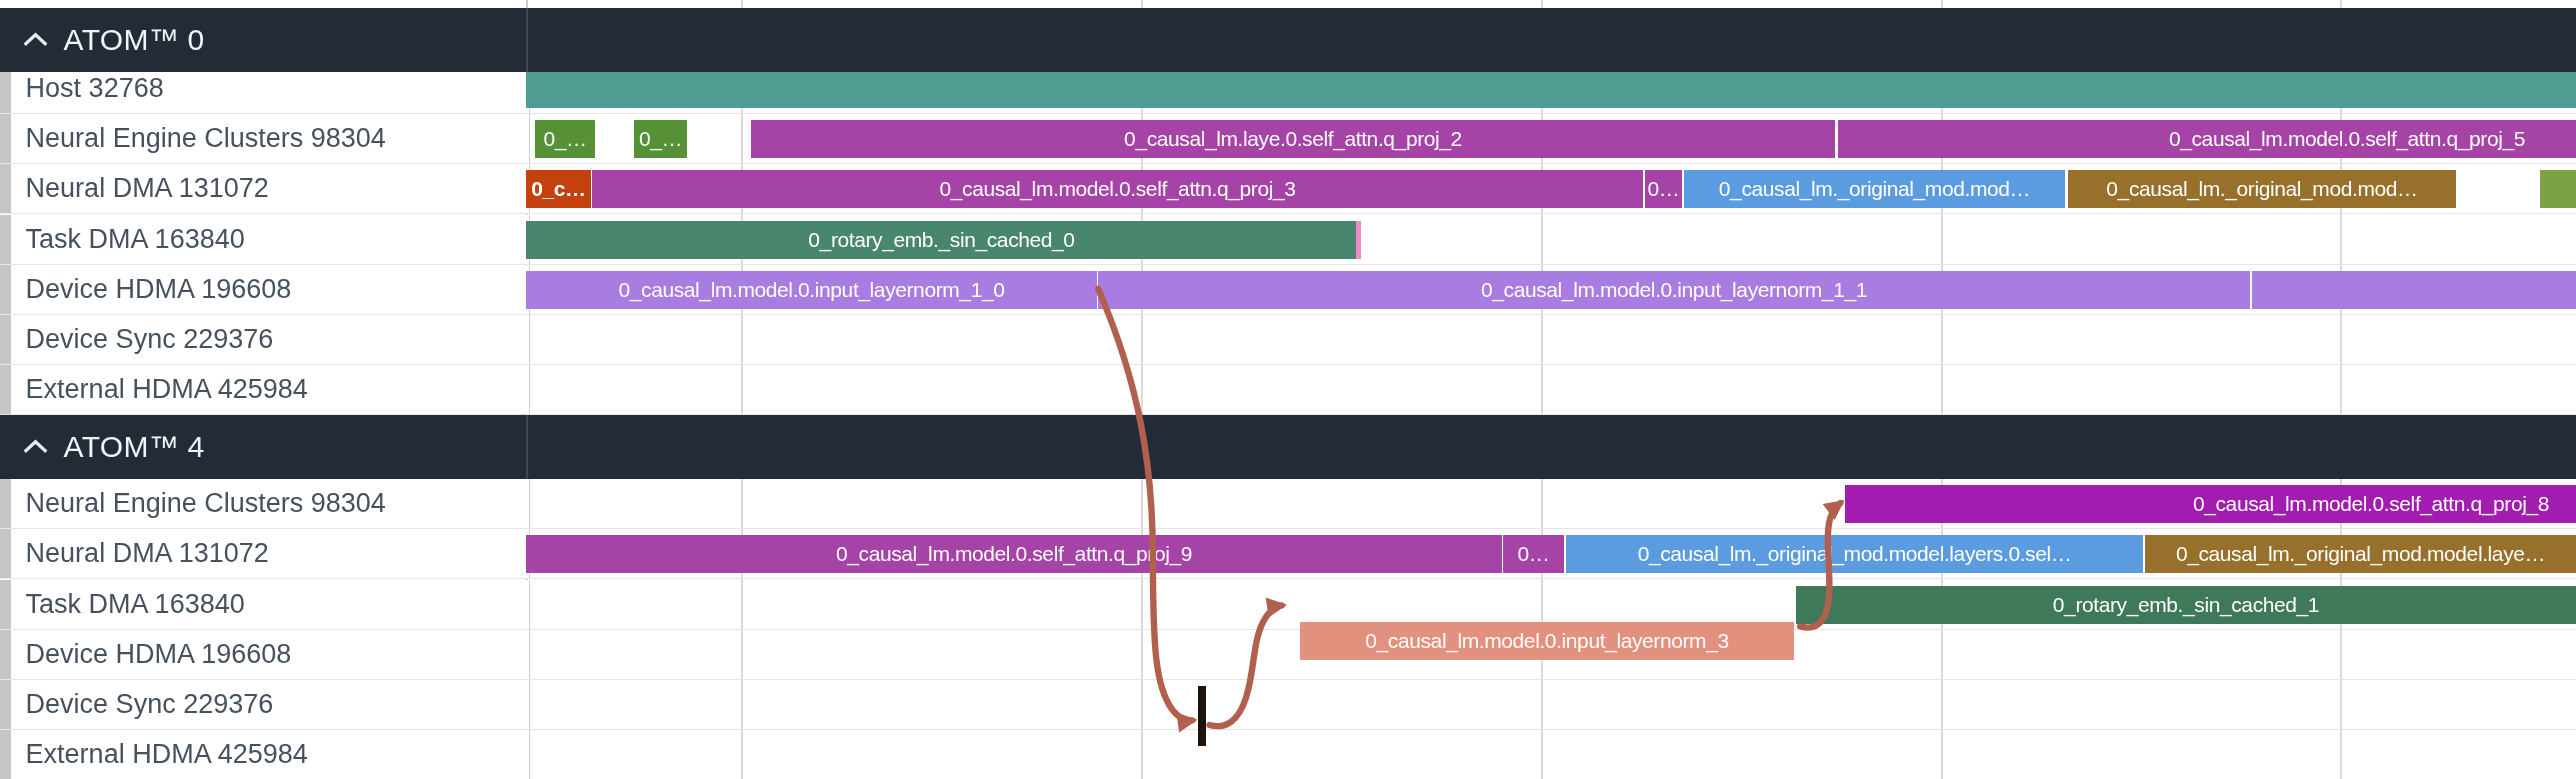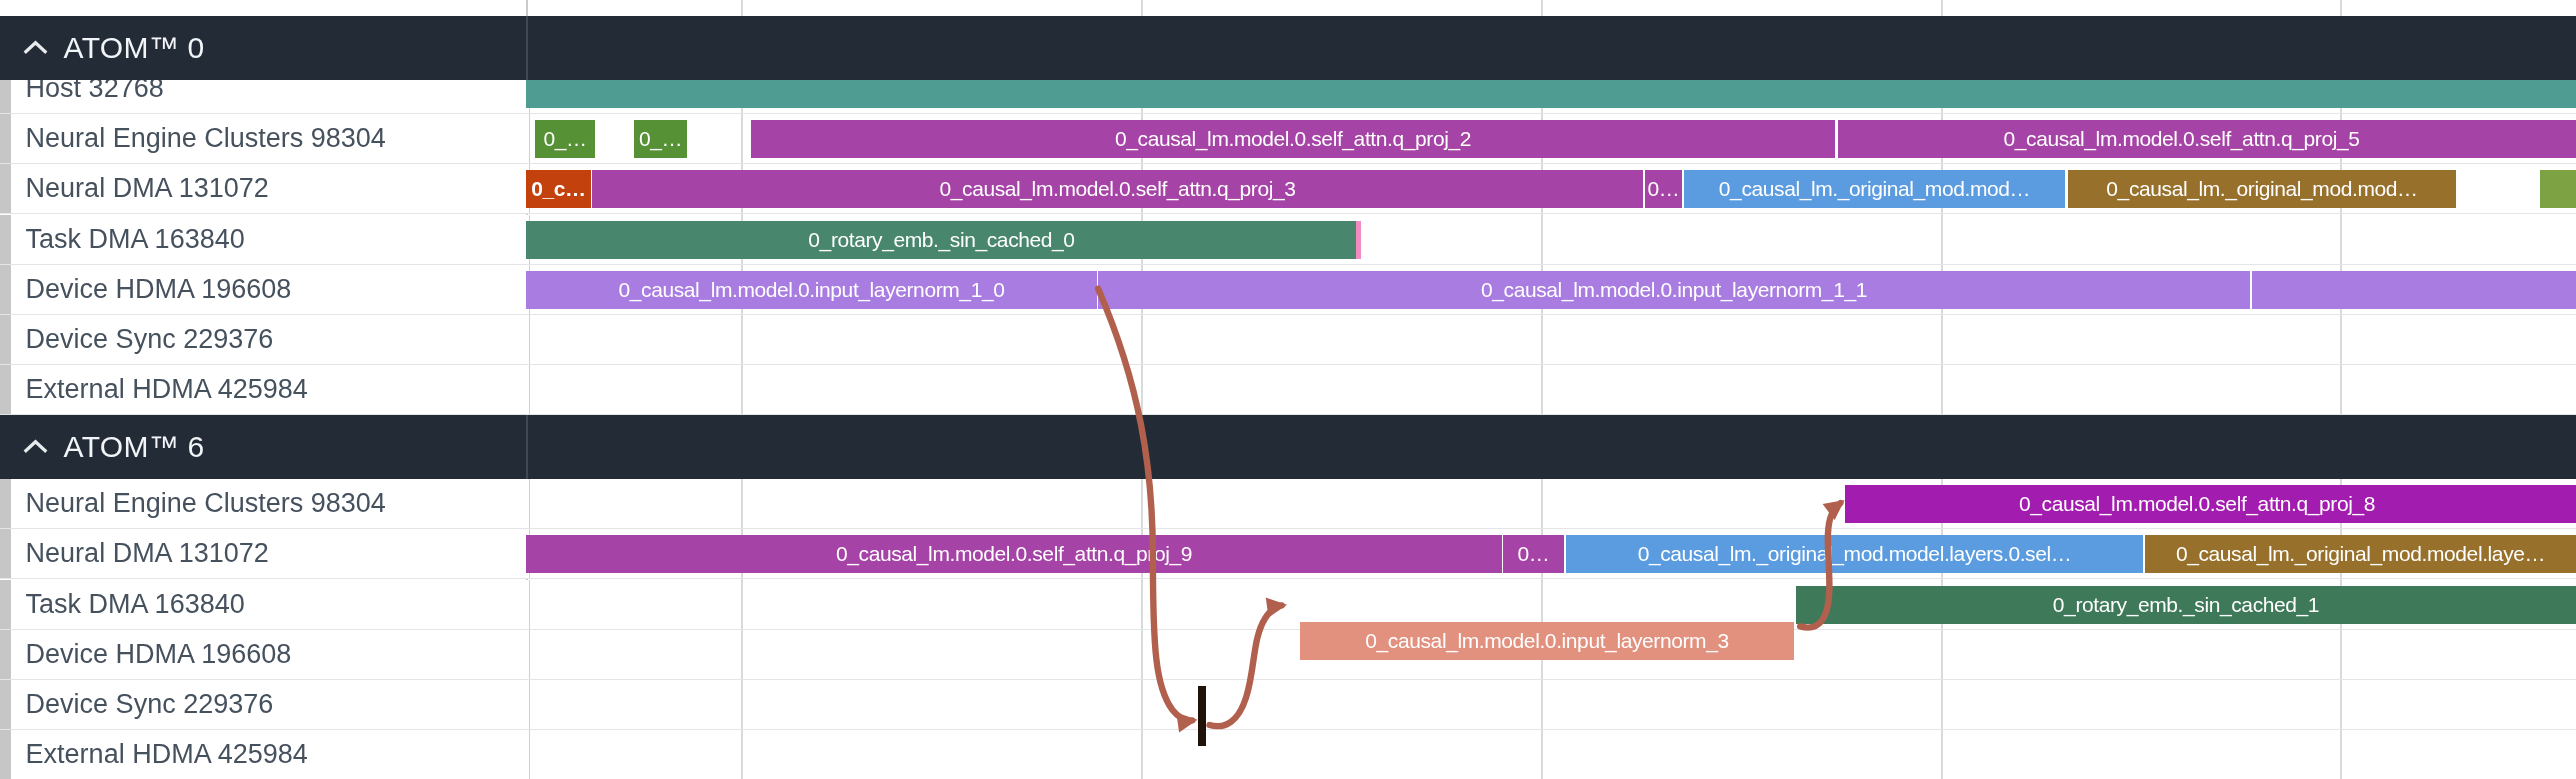--- a/index.html
+++ b/index.html
@@ -28,21 +28,21 @@
   .label-text{
     position:absolute;left:25.6px;top:0;height:49px;line-height:49px;
     font-size:27px;color:#46515e;white-space:nowrap;
   }
   .bar{
     position:absolute;top:5.5px;height:38px;z-index:2;
     display:flex;align-items:center;justify-content:center;overflow:hidden;
     color:#fff;font-size:21px;letter-spacing:-0.4px;white-space:nowrap;cursor:pointer;
     box-sizing:border-box;
   }
-  .bar.align-right{}
+  .bar.align-right{justify-content:flex-end;}
   #sync-tick{position:absolute;z-index:5;}
   #arrow-layer{position:absolute;left:0;top:0;z-index:6;pointer-events:none;}
 </style>
 </head>
 <body>
 
 <div id="stage">
     <div class="gridline" style="left: 2340px; top: 0px; height: 780px; background: rgb(216, 218, 220);"></div>
     <div class="gridline" style="left: 1941px; top: 0px; height: 780px; background: rgb(216, 218, 220);"></div>
     <div class="gridline" style="left: 1541px; top: 0px; height: 780px; background: rgb(216, 218, 220);"></div>
@@ -52,21 +52,21 @@
       <defs>
         <marker id="ah" markerUnits="userSpaceOnUse" markerWidth="30" markerHeight="30" refX="20" refY="15" orient="auto">
           <path d="M4,4 L26,15 L4,26 Z" fill="#b2604e"></path>
         </marker>
       </defs>
       <path d="M 1203 316 C 1248 420, 1263 510, 1263 610 C 1263 710, 1266 752, 1284 777 C 1292 787, 1299 790, 1306 789" fill="none" stroke="#b2604e" stroke-width="7" stroke-linecap="round" marker-end="url(#ah)"></path>
       <path d="M 1325 794 C 1343 799, 1357 789, 1365 764 C 1375 733, 1372 699, 1386 677 C 1391 669, 1397 664, 1404 663" fill="none" stroke="#b2604e" stroke-width="7" stroke-linecap="round" marker-end="url(#ah)"></path>
       <path d="M 1972 686 C 1993 692, 2003 677, 2004 648 C 2005 613, 1998 582, 2007 562 C 2009 557, 2012 554, 2016 551" fill="none" stroke="#b2604e" stroke-width="7" stroke-linecap="round" marker-end="url(#ah)"></path>
     </svg>
 <div class="divider" style="left: 526px;"></div>
-    <div class="group-header" style="top: 16px; background: rgb(35, 43, 55);">
+    <div class="group-header" style="top: 8px; background: rgb(35, 43, 55);">
       <div class="hdr-divider"></div>
       <span class="chev">
         <svg width="27" height="15.5" viewBox="0 0 30 17">
           <polyline points="3,14 15,3 27,14" fill="none" stroke="#e8ebee" stroke-width="3.6"></polyline>
         </svg>
       </span>
       <span>ATOM™ 0</span>
     </div>
     <div class="row" style="top: 64px;">
       <div class="bar" style="left: 526px; width: 2050px; background: rgb(79, 156, 147);"></div>
@@ -76,21 +76,21 @@
       </div>
     </div>
     <div class="row" style="top: 114px;">
       <div class="bar" style="left: 535px; width: 60px; background: rgb(87, 145, 53);">
         <span>0_…</span>
       </div>
       <div class="bar" style="left: 634px; width: 53px; background: rgb(87, 145, 53);">
         <span>0_…</span>
       </div>
       <div class="bar" style="left: 751px; width: 1084px; background: rgb(166, 67, 166);">
-        <span>0_causal_lm.model.0.self_attn.q_proj_2</span>
+        <span>0_causal_lm.laye.0.self_attn.q_proj_2</span>
       </div>
       <div class="bar align-right" style="left: 1838px; width: 738px; background: rgb(166, 67, 166); padding-right: 51px;">
         <span>0_causal_lm.model.0.self_attn.q_proj_5</span>
       </div>
       <div class="label-cell">
         <div class="label-strip"></div>
         <span class="label-text">Neural Engine Clusters 98304</span>
       </div>
     </div>
     <div class="row" style="top: 164px;">
@@ -150,21 +150,21 @@
         <span class="label-text">External HDMA 425984</span>
       </div>
     </div>
     <div class="group-header" style="top: 415px; background: rgb(35, 43, 55);">
       <div class="hdr-divider"></div>
       <span class="chev">
         <svg width="27" height="15.5" viewBox="0 0 30 17">
           <polyline points="3,14 15,3 27,14" fill="none" stroke="#e8ebee" stroke-width="3.6"></polyline>
         </svg>
       </span>
-      <span>ATOM™ 6</span>
+      <span>ATOM™ 4</span>
     </div>
     <div class="row" style="top: 479px;">
       <div class="bar align-right" style="left: 1845px; width: 731px; background: #a21caf; padding-right: 27px;">
         <span>0_causal_lm.model.0.self_attn.q_proj_8</span>
       </div>
       <div class="label-cell">
         <div class="label-strip"></div>
         <span class="label-text">Neural Engine Clusters 98304</span>
       </div>
     </div>

